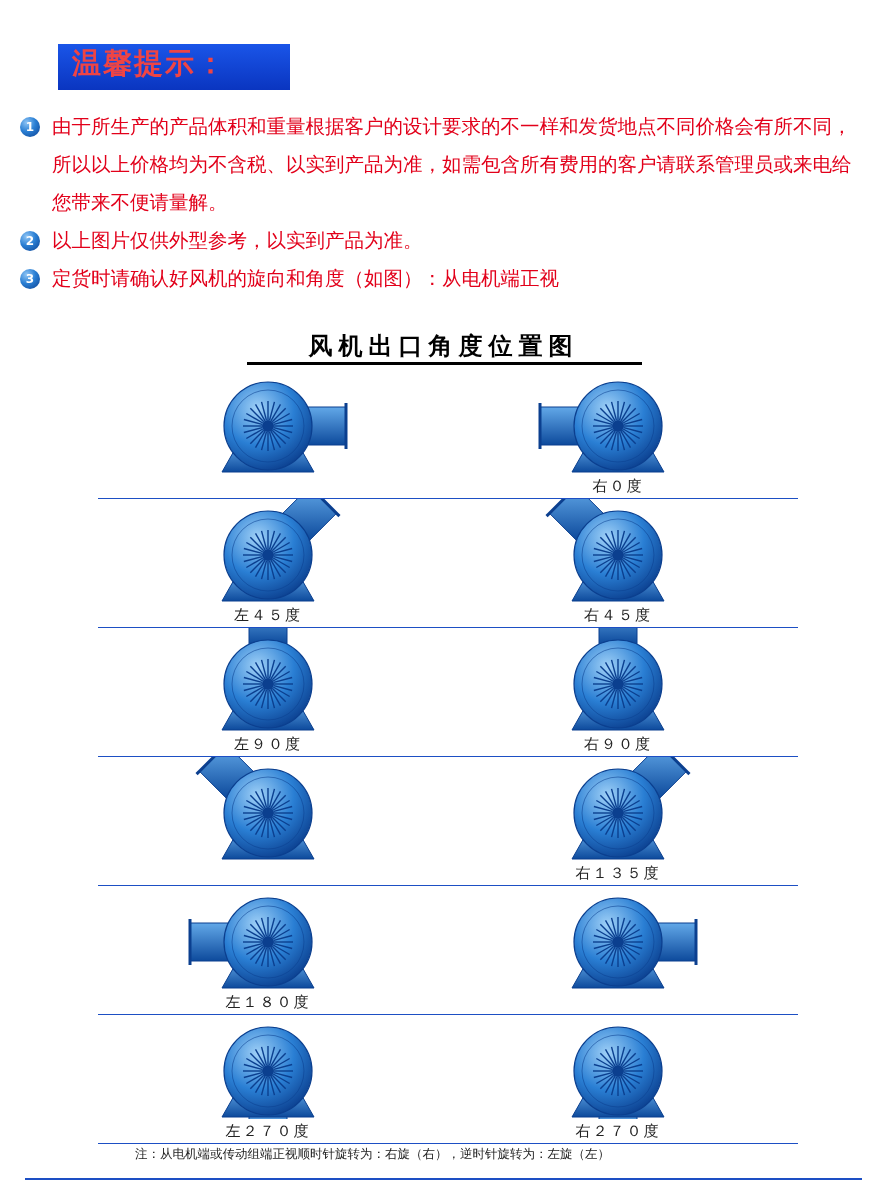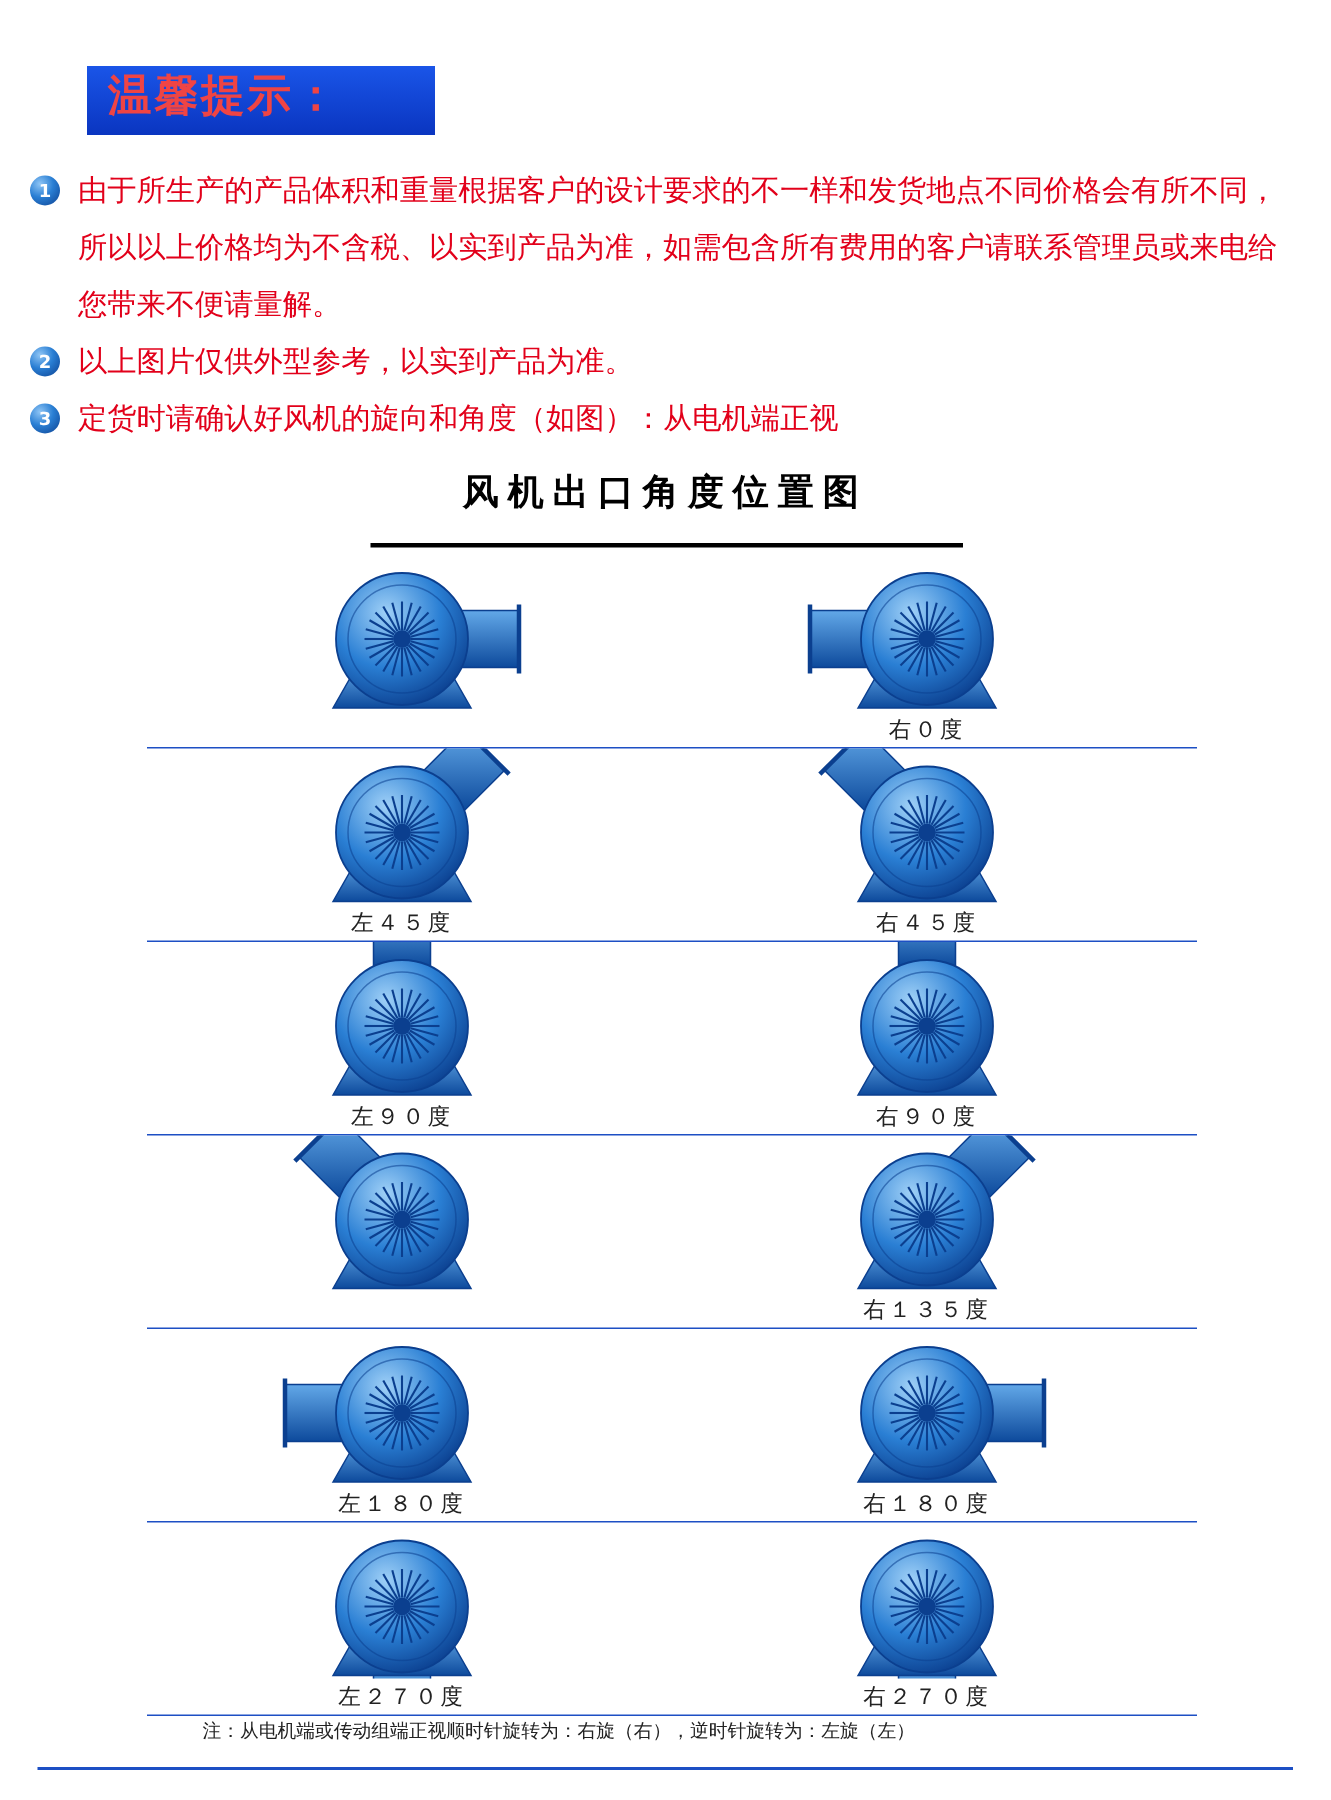--- a/index.html
+++ b/index.html
@@ -64,21 +64,21 @@
     font-weight: bold;
     line-height: 20px;
     text-align: center;
     font-family: "DejaVu Sans", sans-serif;
   }
   .note-text { display: block; }
 
   
   .fig-title {
     position: absolute;
-    top: 312px;
+    top: 330px;
     left: 0;
     width: 887px;
     text-align: center;
     font-size: 24px;
     font-weight: bold;
     color: #000000;
     letter-spacing: 6px;
     font-family: "DejaVu Sans", sans-serif;
   }
   .fig-title-underline {
@@ -709,21 +709,20 @@
             <line x1="148.44708572938487" y1="50.20444504226559" x2="143.52952387243698" y2="31.851854342773294" stroke="#0b3f8f" stroke-width="1.4"></line>
             <line x1="150" y1="50" x2="150" y2="31" stroke="#0b3f8f" stroke-width="1.4"></line>
             <line x1="151.55291427061513" y1="50.20444504226559" x2="156.47047612756302" y2="31.85185434277329" stroke="#0b3f8f" stroke-width="1.4"></line>
             <line x1="153" y1="50.80384757729337" x2="162.5" y2="34.34936490538904" stroke="#0b3f8f" stroke-width="1.4"></line>
             <line x1="154.2426406871193" y1="51.757359312880716" x2="167.6776695296637" y2="38.32233047033631" stroke="#0b3f8f" stroke-width="1.4"></line>
             <line x1="155.19615242270663" y1="53" x2="171.65063509461095" y2="43.499999999999986" stroke="#0b3f8f" stroke-width="1.4"></line>
             <line x1="155.7955549577344" y1="54.447085729384874" x2="174.1481456572267" y2="49.52952387243696" stroke="#0b3f8f" stroke-width="1.4"></line>
     <circle cx="150" cy="56" r="6" fill="#0b3f8f"></circle>
   </svg>
         </div>
-      <div class="caption">右１８０度</div>
     </div>
   </div>
 
   <div class="row">
     <div class="cell left">
       <div class="fan-wrap">
   <svg class="fan" width="300" height="104" viewBox="0 0 300 104">
     <defs>
       <radialGradient id="g270left" cx="38%" cy="30%" r="75%">
         <stop offset="0%" stop-color="#9fd0f7"></stop>

